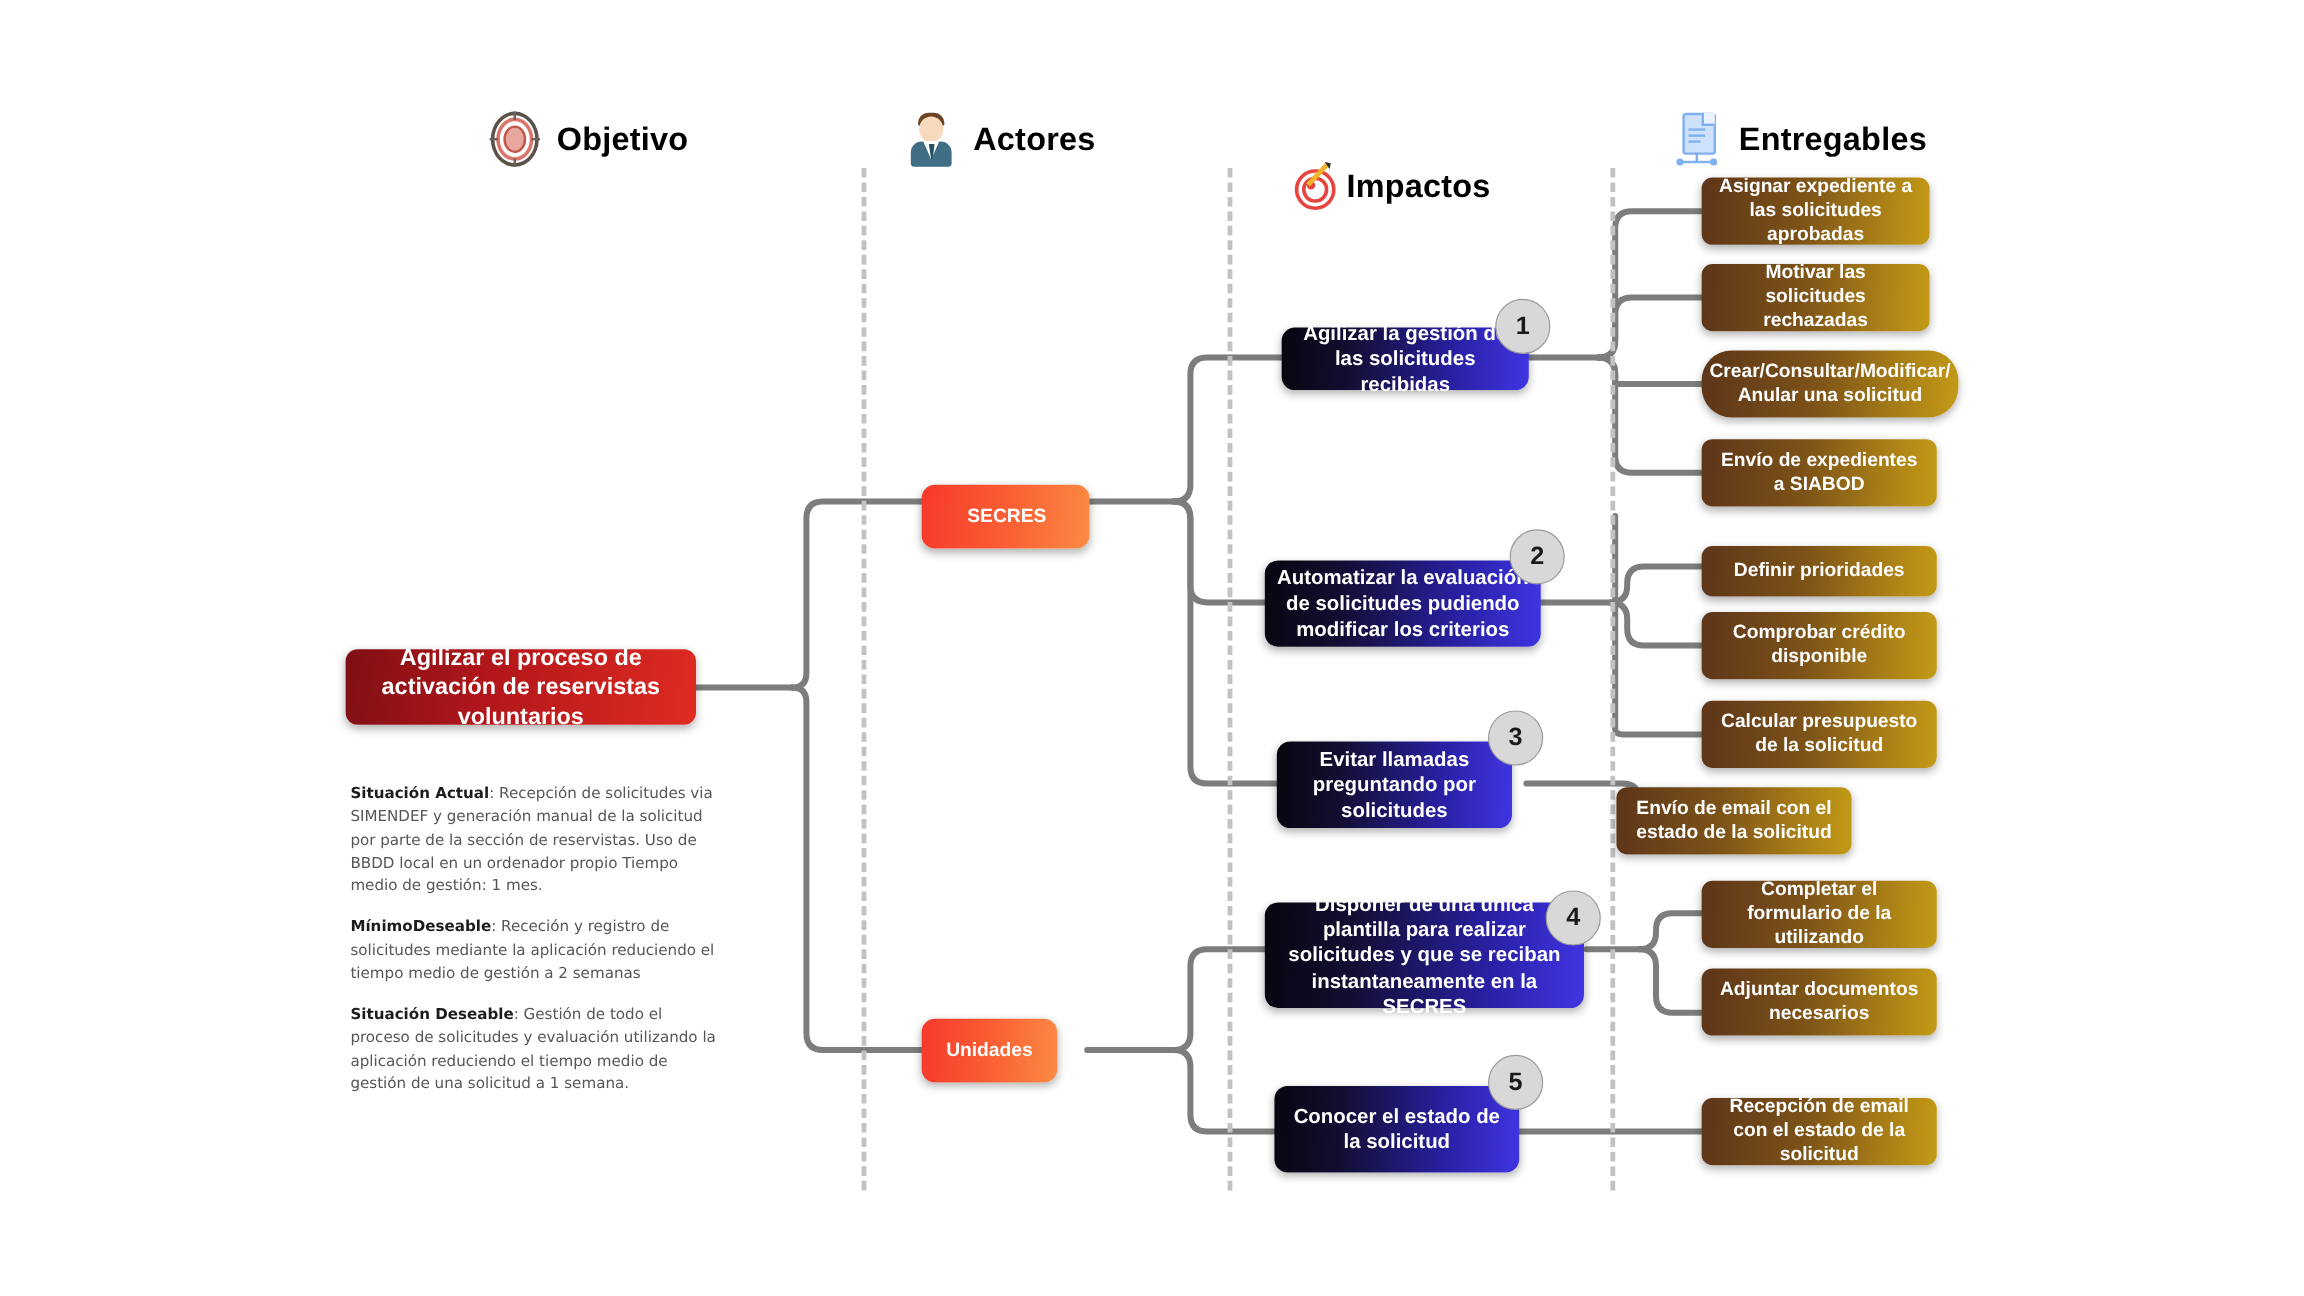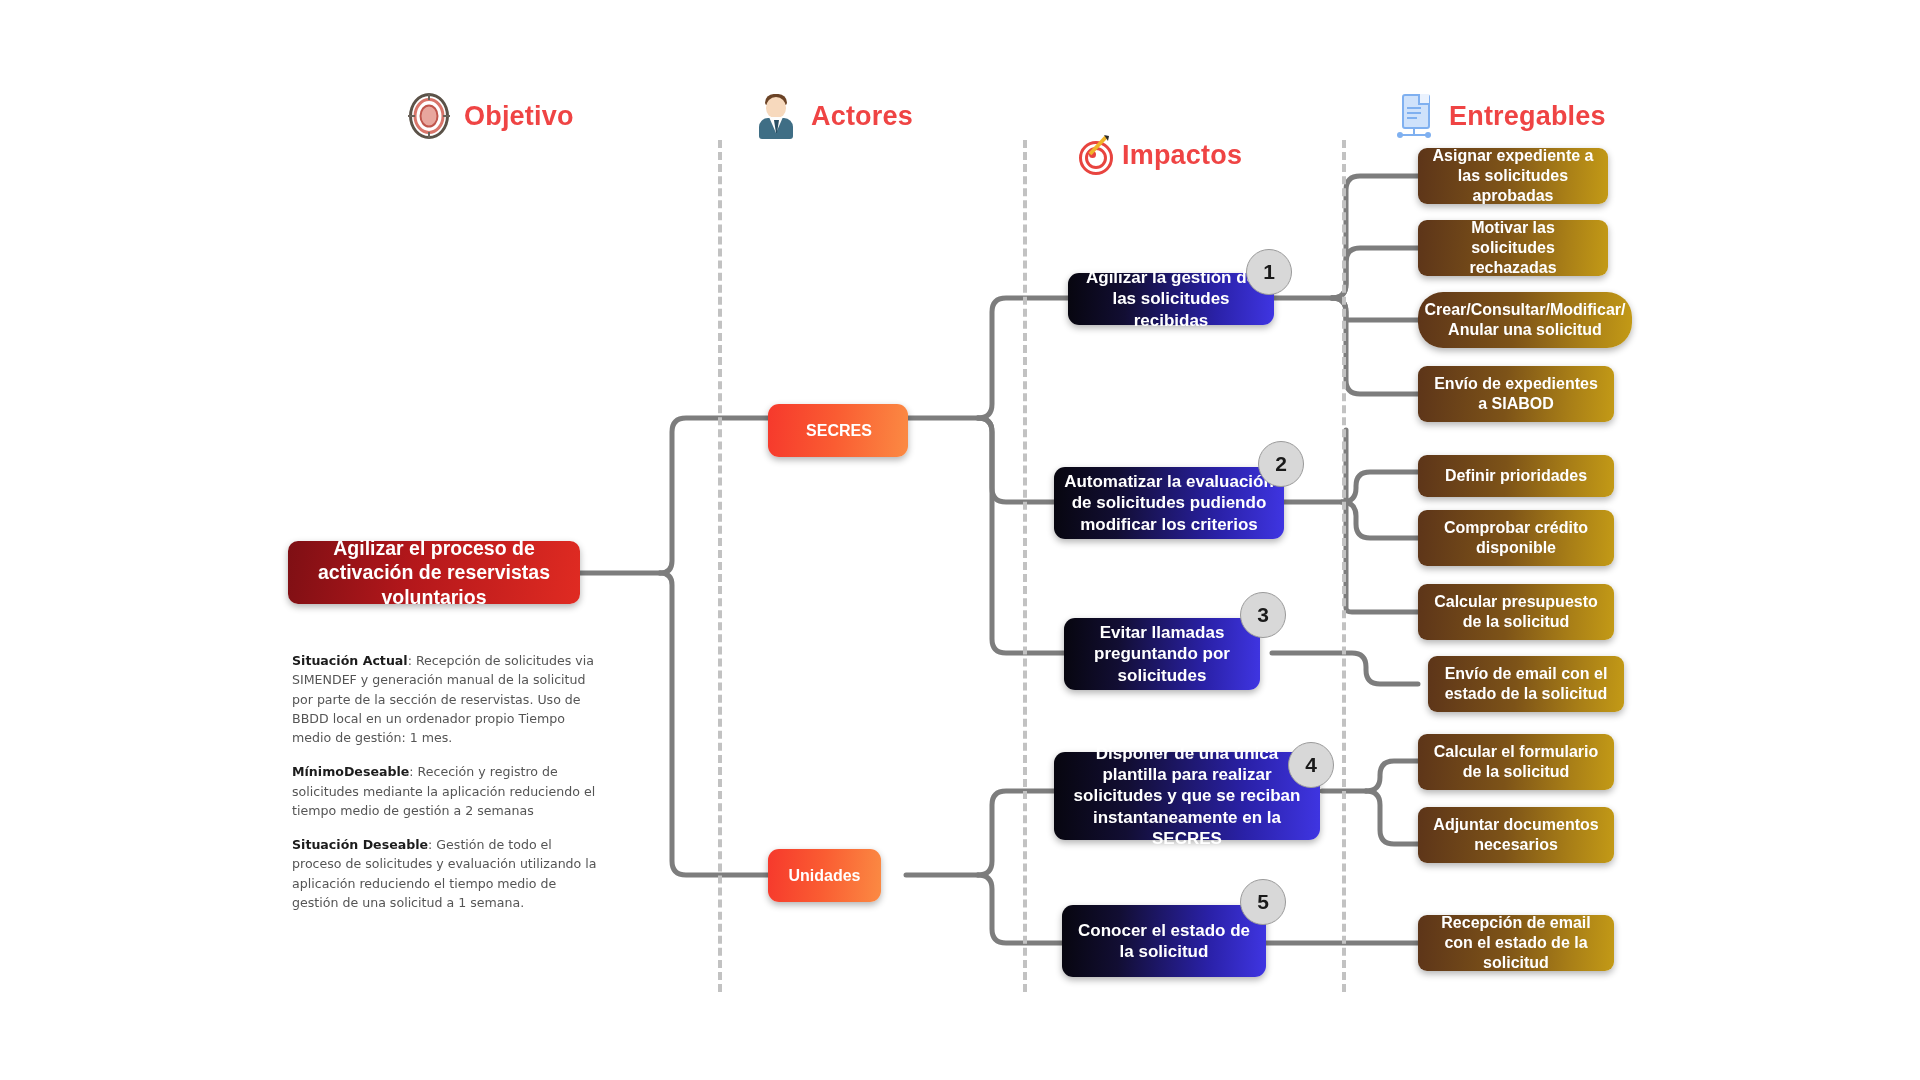--- a/index.html
+++ b/index.html
@@ -8,21 +8,21 @@
     font-family:"Liberation Sans","DejaVu Sans",sans-serif;
     overflow:hidden;position:relative;
   }
   #canvas{position:absolute;left:0;top:0;width:1920px;height:1080px;}
 
   
   .sep{position:absolute;width:0;border-left:4px dashed #c2c2c2;}
 
   
   .hdr{position:absolute;display:flex;align-items:center;gap:14px;}
-  .hdr .lbl{font-size:27px;font-weight:bold;color:#ef4444;letter-spacing:.2px;white-space:nowrap;}
+  .hdr .lbl{font-size:27px;font-weight:bold;color:#000000;letter-spacing:.2px;white-space:nowrap;}
   .hdr .ico{width:42px;height:46px;position:relative;flex:none;}
 
   
   .ico-target{position:relative;}
   .ico-target i{position:absolute;border-radius:50%;left:50%;top:50%;transform:translate(-50%,-50%);display:block;}
   .tg1{width:34px;height:40px;border:3px solid #5b5248;}
   .tg2{width:25px;height:30px;border:3px solid #d9756a;}
   .tg3{width:15px;height:19px;background:#e8a79e;border:2px solid #c0564c;}
   .tgline{position:absolute;background:#6b625a;}
 
@@ -217,18 +217,18 @@
   <div class="node impact" style="left:1062px;top:905px;width:204px;height:72px;">Conocer el estado de la solicitud</div>
   <div class="badge" style="left:1240px;top:879px;">5</div>
 
   <div class="node deliv" style="left:1418px;top:148px;width:190px;height:56px;">Asignar expediente a las solicitudes aprobadas</div>
   <div class="node deliv" style="left:1418px;top:220px;width:190px;height:56px;">Motivar las solicitudes rechazadas</div>
   <div class="node deliv" style="left:1418px;top:292px;width:214px;height:56px;border-radius:25px;">Crear/Consultar/Modificar/ Anular una solicitud</div>
   <div class="node deliv" style="left:1418px;top:366px;width:196px;height:56px;">Envío de expedientes a SIABOD</div>
   <div class="node deliv" style="left:1418px;top:455px;width:196px;height:42px;">Definir prioridades</div>
   <div class="node deliv" style="left:1418px;top:510px;width:196px;height:56px;">Comprobar crédito disponible</div>
   <div class="node deliv" style="left:1418px;top:584px;width:196px;height:56px;">Calcular presupuesto de la solicitud</div>
-  <div class="node deliv" style="left:1428px;top:656px;width:196px;height:56px;">Envío de email con el estado de la solicitud</div>
-  <div class="node deliv" style="left:1418px;top:734px;width:196px;height:56px;">Calcular el formulario de la solicitud</div>
+  <div class="node deliv" style="left:1347px;top:656px;width:196px;height:56px;">Envío de email con el estado de la solicitud</div>
+  <div class="node deliv" style="left:1418px;top:734px;width:196px;height:56px;">Completar el formulario de la utilizando</div>
   <div class="node deliv" style="left:1418px;top:807px;width:196px;height:56px;">Adjuntar documentos necesarios</div>
   <div class="node deliv" style="left:1418px;top:915px;width:196px;height:56px;">Recepción de email con el estado de la solicitud</div>
 
 </div>
 
 </body></html>

